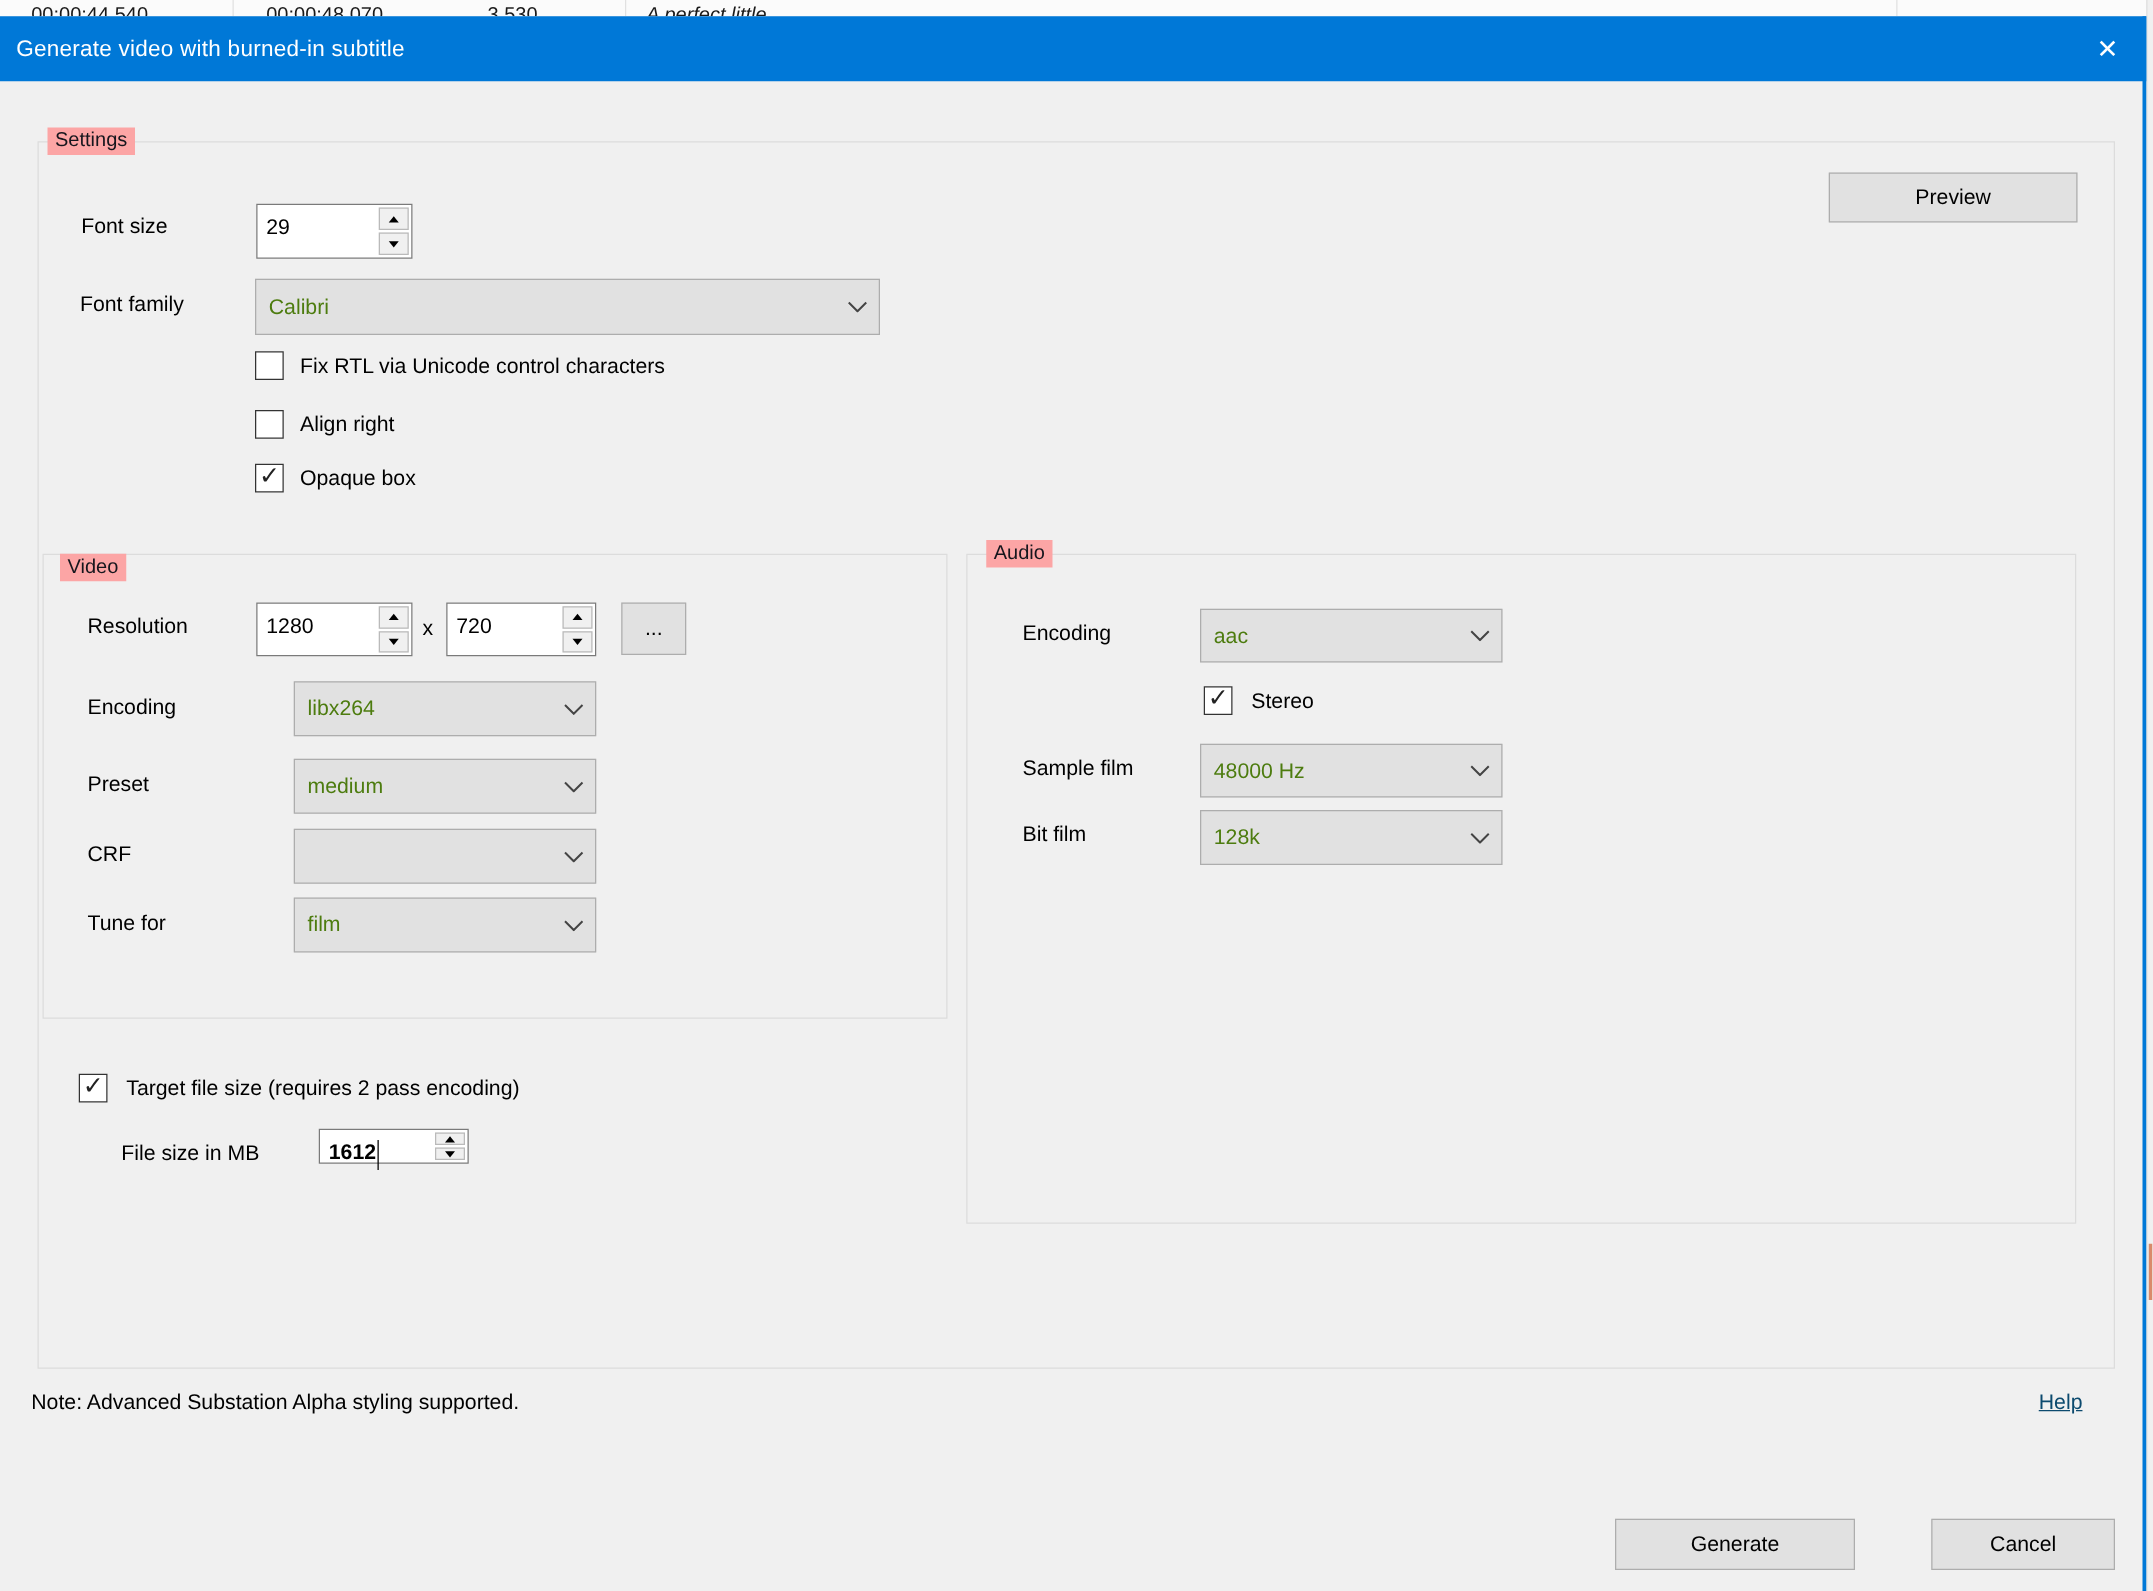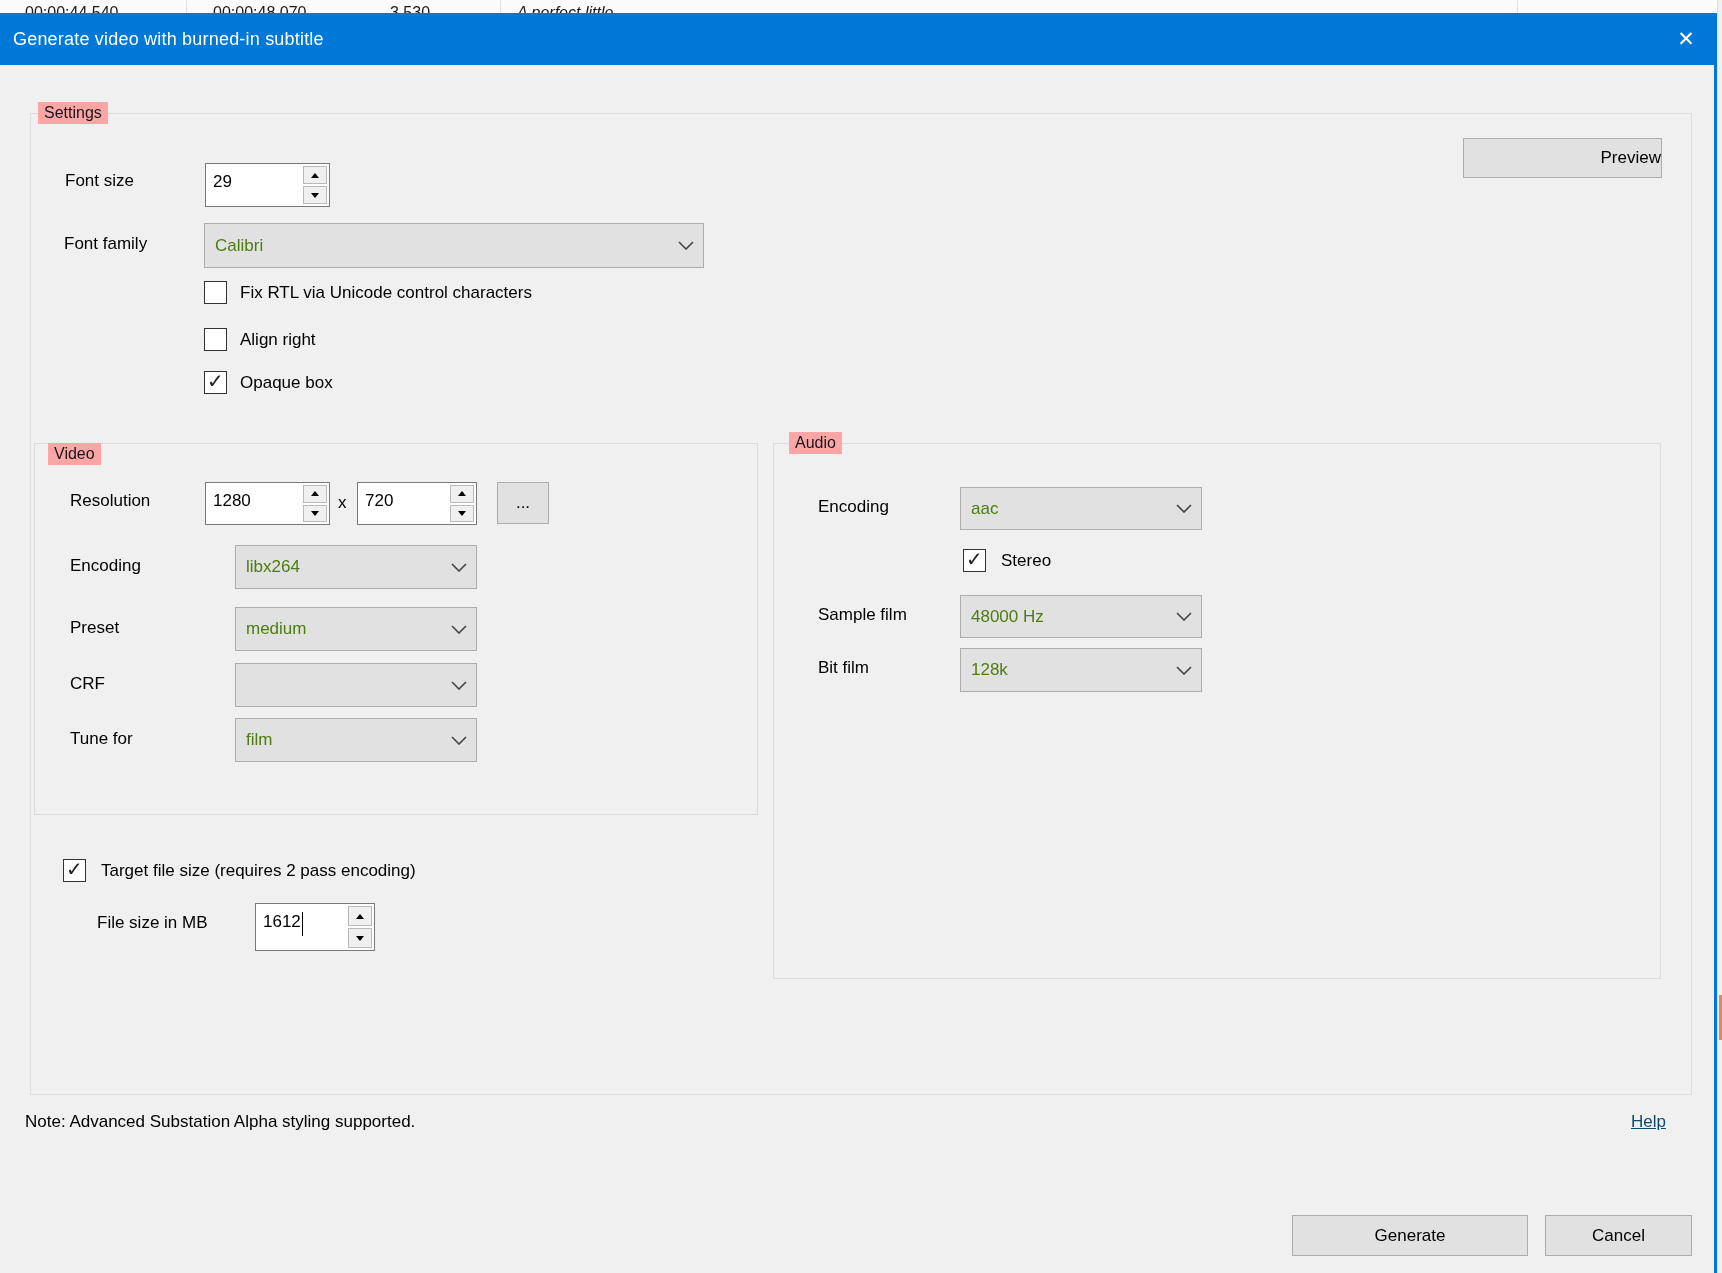--- a/index.html
+++ b/index.html
@@ -63,21 +63,21 @@
   <div class="titlebar">
     <div class="titlebar-text">Generate video with burned-in subtitle</div>
     <div class="close-btn">
       <span>✕</span>
     </div>
   </div>
 
   <div class="group" style="left:30px; top:113px; width:1662px; height:982px;"></div>
   <div class="group-label" style="left:38px; top:102px;">Settings</div>
 
-  <div class="btn" style="left:1463px; top:138px; width:199px; height:40px;justify-content:flex-end;">
+  <div class="btn" style="left:1463px; top:138px; width:199px; height:40px;">
     <span>Preview</span>
   </div>
 
   <div class="label" style="left:65px; top:171px;">Font size</div>
   <div class="spin" style="left:205px; top:163px; width:125px; height:44px;">
     <span class="spin-val">29</span>
     <div class="spin-btns">
       <div class="spin-btn">
           <i class="tri-up"></i>
         </div>
@@ -182,21 +182,21 @@
         </svg>
     </span>
   </div>
 
   <div class="cb" style="left:63px; top:859px;">
     <span class="mark">✓</span>
   </div>
   <div class="label" style="left:101px; top:861px;">Target file size (requires 2 pass encoding)</div>
 
   <div class="label" style="left:97px; top:913px;">File size in MB</div>
-  <div class="spin" style="left:255px; top:903px; width:120px; height:48px;">
+  <div class="spin" style="left:255px; top:903px; width:120px; height:28px;font-weight:bold;">
     <span class="spin-val">
         <span>1612</span>
         <span class="caret"></span>
       </span>
     <div class="spin-btns">
       <div class="spin-btn">
           <i class="tri-up"></i>
         </div>
       <div class="spin-btn">
           <i class="tri-down"></i>
@@ -238,20 +238,20 @@
     <span class="chev">
       <svg width="16" height="9" viewBox="0 0 16 9">
           <path d="M1 1 L8 8 L15 1" fill="none" stroke="#444" stroke-width="1.6"></path>
         </svg>
     </span>
   </div>
 
   <div class="note" style="left:25px; top:1112px;">Note: Advanced Substation Alpha styling supported.</div>
   <div class="link" style="left:1631px; top:1112px;">Help</div>
 
-  <div class="btn" style="left:1292px; top:1215px; width:236px; height:41px;">
+  <div class="btn" style="left:1292px; top:1215px; width:192px; height:41px;">
     <span>Generate</span>
   </div>
   <div class="btn" style="left:1545px; top:1215px; width:147px; height:41px;">
     <span>Cancel</span>
   </div>
 
 </div>
 
 </body></html>

